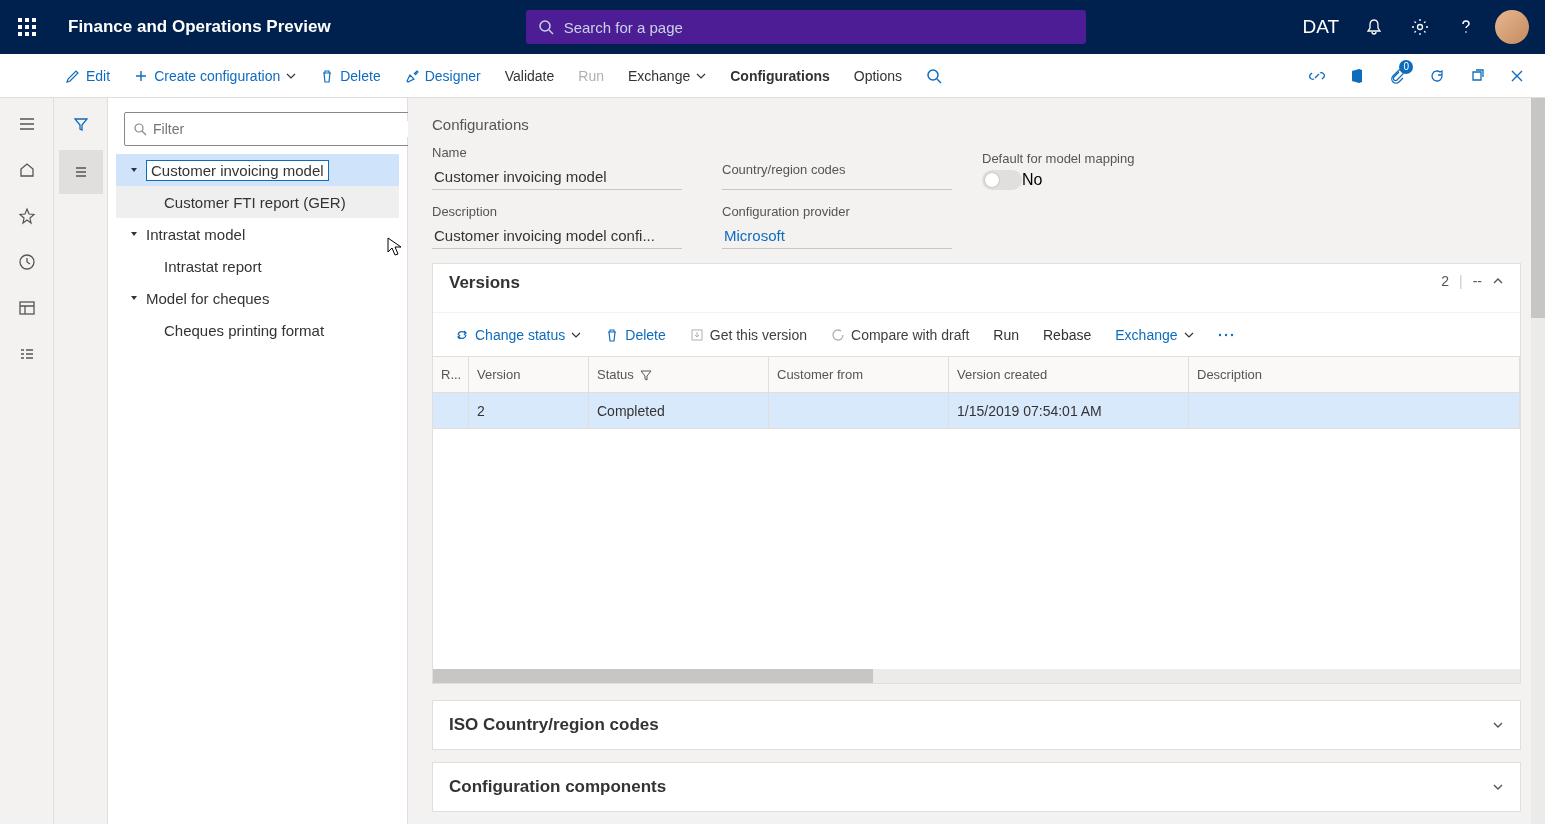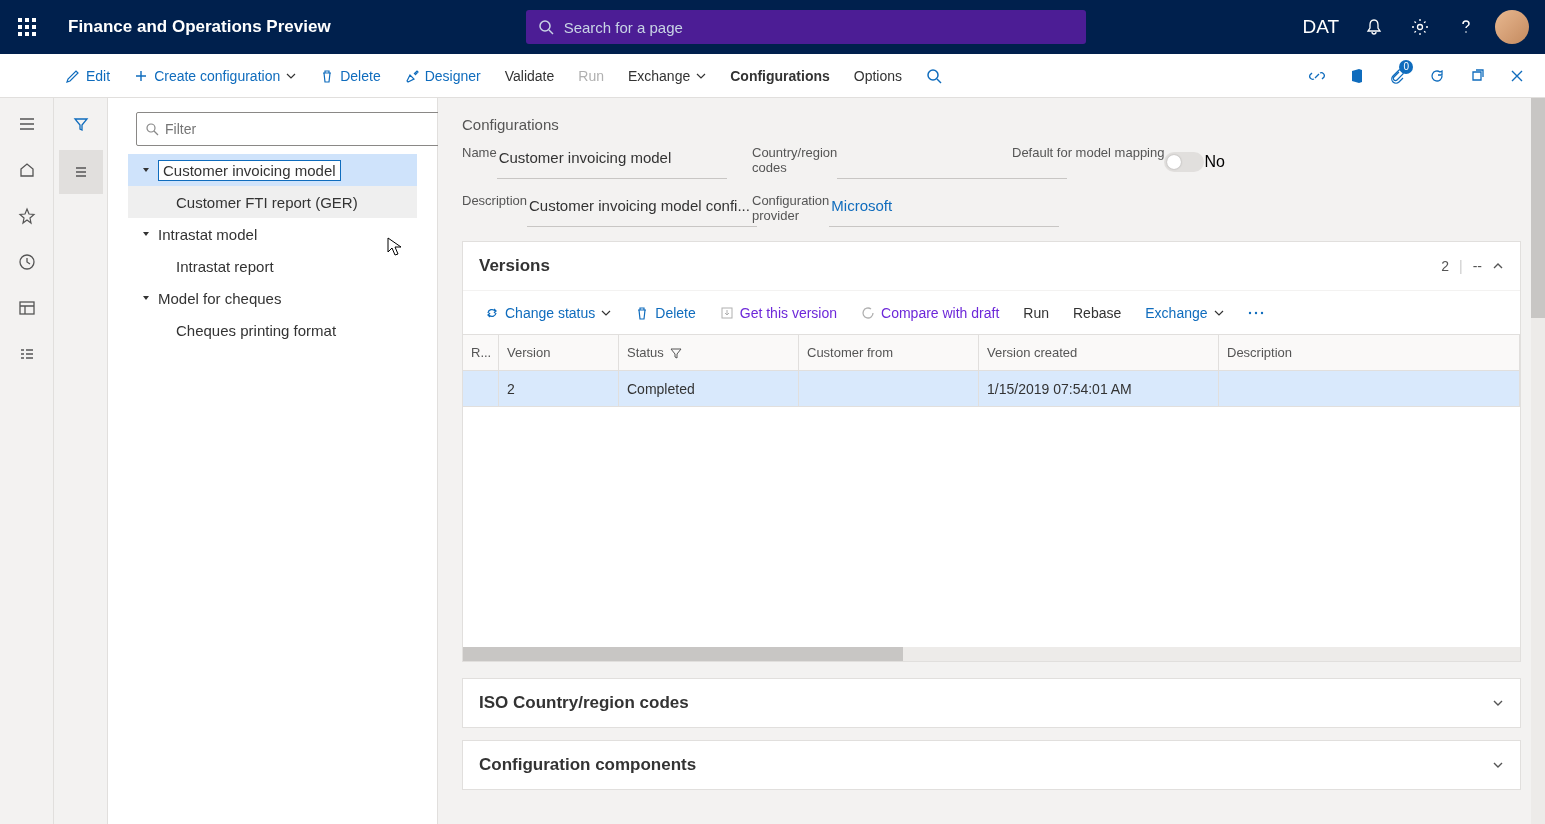--- a/index.html
+++ b/index.html
@@ -32,54 +32,54 @@
 
 
 .main { display: flex; height: calc(824px - 54px - 44px); }
 .nav-rail { width: 54px; background: #f3f2f1; border-right: 1px solid #e1dfdd; display: flex; flex-direction: column; align-items: center; padding-top: 4px; gap: 2px; }
 .nav-rail .nav-icon { width: 54px; height: 44px; display: flex; align-items: center; justify-content: center; color: #555; cursor: pointer; }
 
 .side-tabs { width: 54px; background: #f3f2f1; border-right: 1px solid #e1dfdd; display: flex; flex-direction: column; align-items: center; }
 .side-tabs .stab { width: 44px; height: 44px; display: flex; align-items: center; justify-content: center; color: #0f6cbd; cursor: pointer; margin-top: 4px; }
 .side-tabs .stab.active { background: #e1dfdd; }
 
-.tree-panel { width: 330px; background: #fff; border-right: 1px solid #e1dfdd; padding: 14px 20px; }
+.tree-panel { width: 300px; background: #fff; border-right: 1px solid #e1dfdd; padding: 14px 8px; }
 .filter-box { width: 304px; height: 34px; border: 1px solid #8a8886; border-radius: 2px; margin: 0 8px 8px 8px; display: flex; align-items: center; padding: 0 8px; color: #666; }
 .filter-box svg { margin-right: 6px; }
 .filter-box input { border: none; outline: none; font-size: 14px; flex: 1; color: #333; }
 .tree-node { display: flex; align-items: center; height: 32px; font-size: 15px; color: #333; cursor: pointer; }
 .tree-node .caret { width: 24px; display: flex; align-items: center; justify-content: center; }
 .tree-node .caret svg { transform: rotate(0deg); }
 .tree-node.child { padding-left: 48px; }
 .tree-node.parent { padding-left: 6px; }
 .tree-node.selected { background: #cfe3fb; }
 .tree-node.hover { background: #efefef; }
 .tree-node.selected .label { border: 1px solid #0f6cbd; background: #fff; padding: 1px 4px; }
 
 .detail-panel { flex: 1; background: #f3f2f1; padding: 18px 24px 0 24px; overflow: hidden; position: relative; }
 .detail-scroll { position: absolute; right: 0; top: 0; bottom: 0; width: 14px; background: #edebe9; }
 .detail-scroll-thumb { background: #c8c6c4; width: 14px; height: 220px; margin-top: 0; }
 .page-heading { font-size: 15px; color: #555; margin-bottom: 12px; }
 .field-row { display: flex; gap: 40px; margin-bottom: 14px; }
-.field { display: flex; flex-direction: row; }
+.field { display: flex; flex-direction: column; justify-content: flex-end; }
 .field .flabel { font-size: 13px; color: #555; margin-bottom: 4px; }
 .field .fvalue { font-size: 15px; color: #333; border-bottom: 1px solid #c8c6c4; padding: 4px 2px; min-width: 230px; }
 .field .fvalue.link { color: #0f6cbd; }
 .toggle { display: flex; align-items: center; }
 .toggle-track { width: 40px; height: 20px; background: #e1dfdd; border-radius: 10px; position: relative; }
 .toggle-thumb { width: 14px; height: 14px; background: #fff; border-radius: 50%; position: absolute; top: 3px; left: 3px; box-shadow: 0 0 2px rgba(0,0,0,0.3); }
 
 .card { background: #fff; border: 1px solid #e1dfdd; margin-bottom: 16px; }
-.card-header { display: flex; align-items: center; height: 48px; padding: 16px 16px; font-size: 17px; font-weight: 600; color: #333; }
+.card-header { display: flex; align-items: flex-start; height: 48px; padding: 9px 16px; font-size: 17px; font-weight: 600; color: #333; }
 .card-header .spacer { flex: 1; }
 .card-header .meta { font-size: 14px; font-weight: 400; color: #555; display: flex; align-items: center; gap: 10px; }
 .card-toolbar { display: flex; align-items: center; height: 44px; padding: 0 10px; gap: 0; border-top: 1px solid #f3f2f1; }
 .ct-btn { display: flex; align-items: center; gap: 6px; padding: 0 12px; height: 44px; font-size: 14px; cursor: pointer; }
 .ct-btn.blue { color: #0f6cbd; }
-.ct-btn.gray { color: #6d28d9; cursor: default; }
+.ct-btn.gray { color: #404040; cursor: default; }
 .ct-btn.dark { color: #333; }
 
 .grid { border-top: 1px solid #e1dfdd; }
 .grid-head { display: flex; height: 36px; background: #faf9f8; border-bottom: 1px solid #e1dfdd; }
 .gh { font-size: 13px; color: #555; display: flex; align-items: center; padding: 0 8px; border-right: 1px solid #e1dfdd; }
 .grid-row { display: flex; height: 36px; background: #d9e9fc; border-bottom: 1px solid #e1dfdd; }
 .gc { font-size: 14px; color: #333; display: flex; align-items: center; padding: 0 8px; border-right: 1px solid #e1dfdd; background: #d9e9fc; }
 .grid-body { height: 240px; background: #fff; }
 .grid-hscroll { height: 14px; background: #edebe9; position: relative; }
 .grid-hscroll-thumb { position: absolute; left: 0; top: 0; height: 14px; width: 440px; background: #c8c6c4; }

